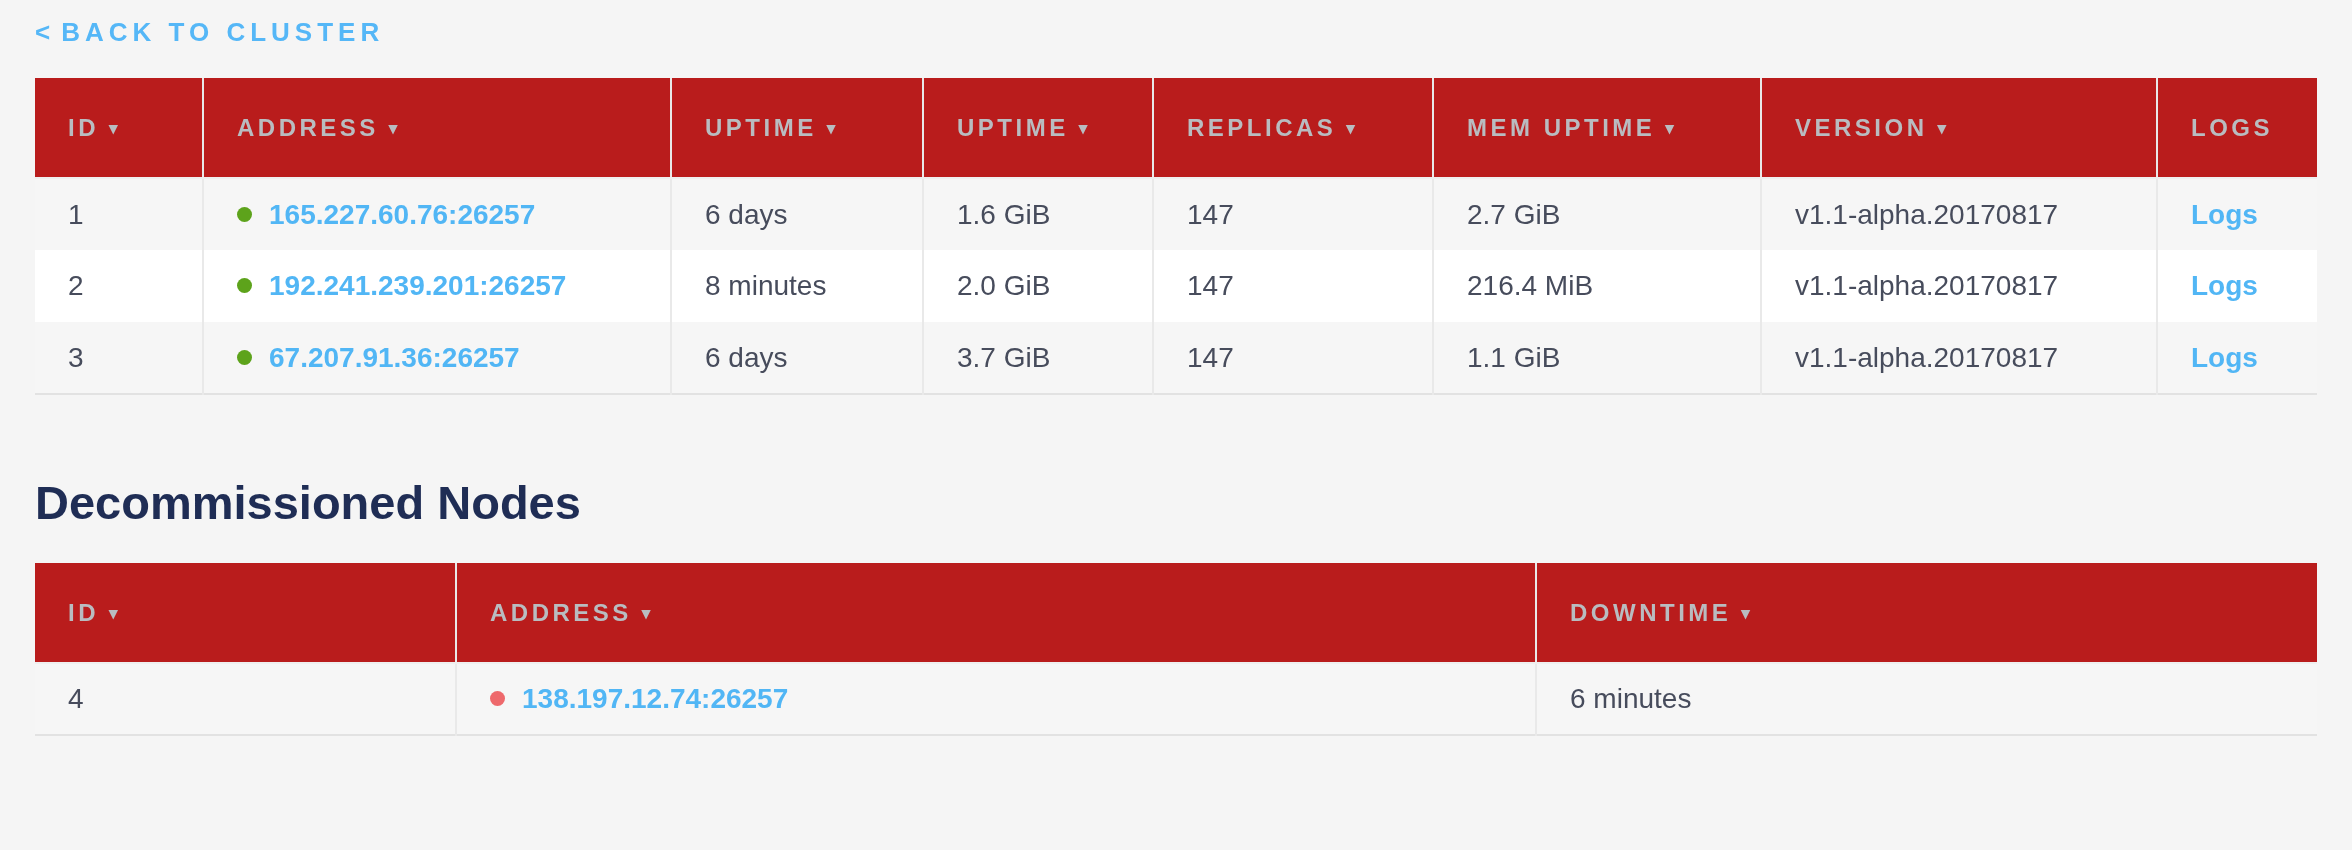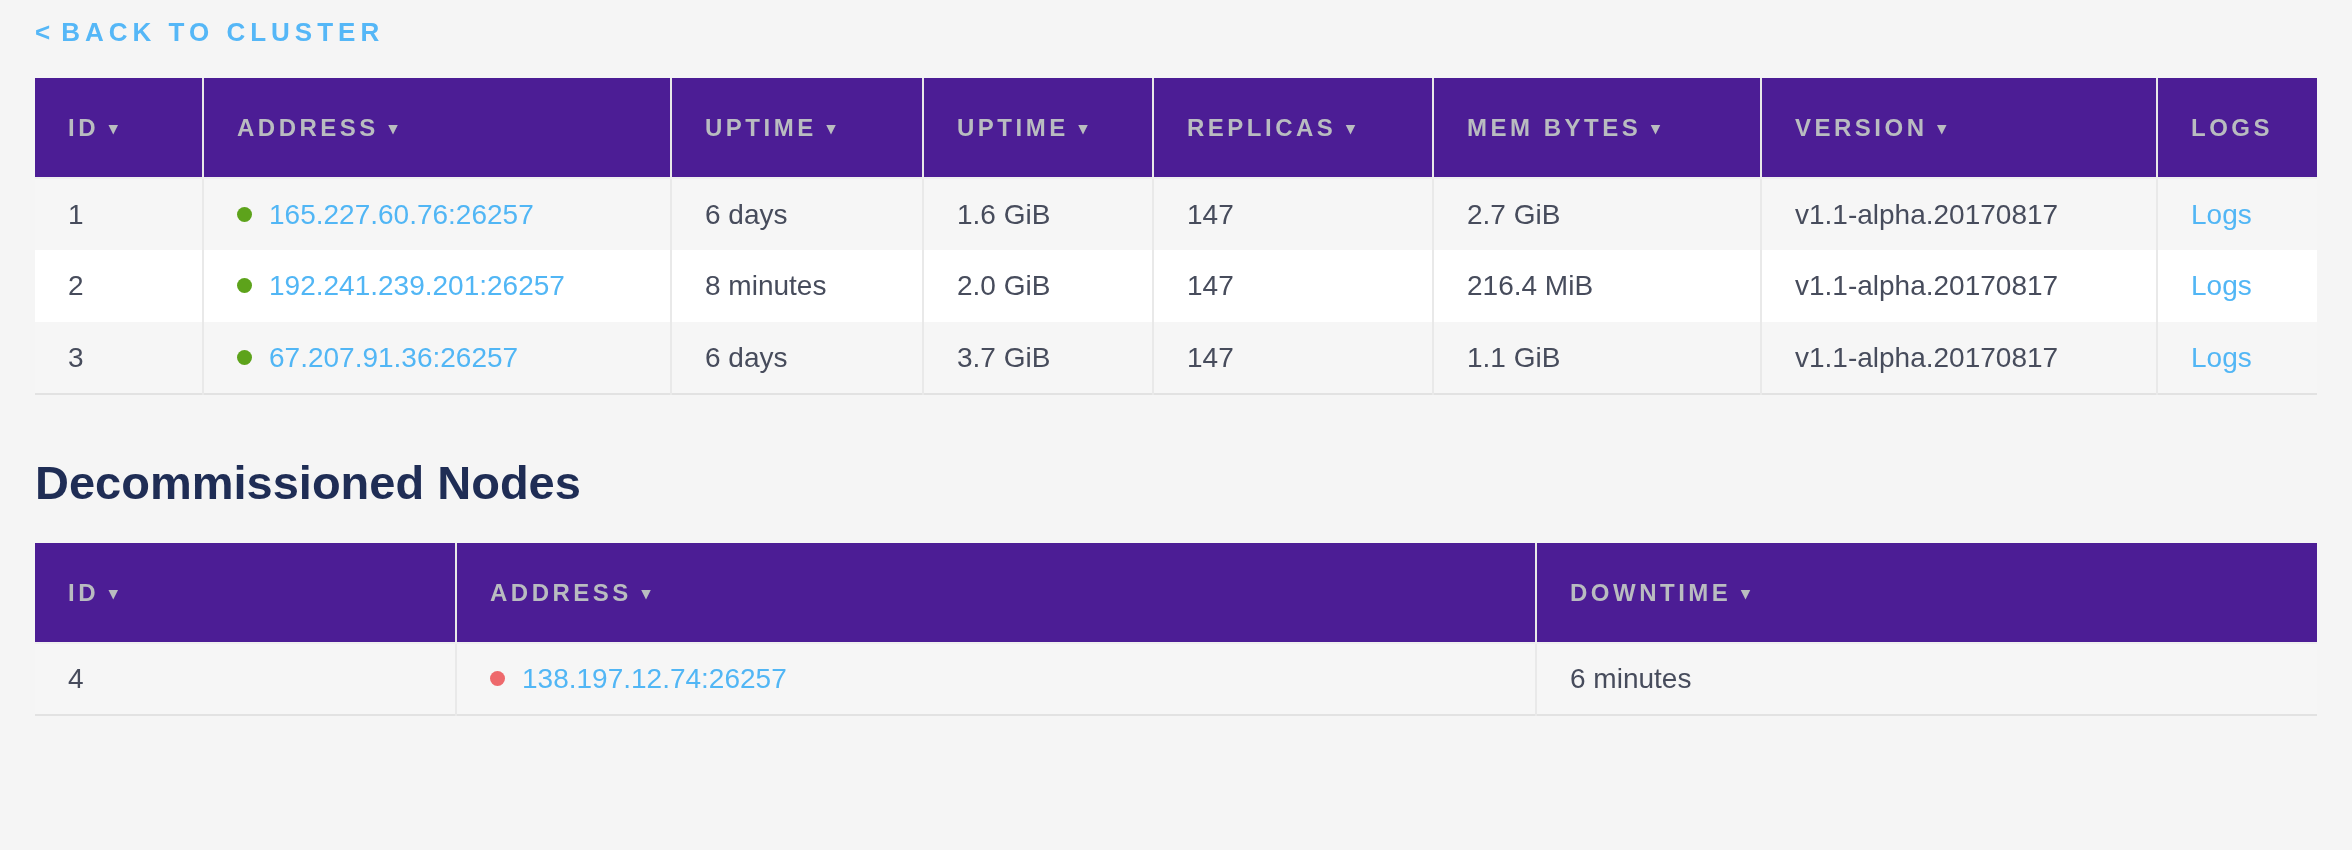--- a/index.html
+++ b/index.html
@@ -25,39 +25,39 @@
   .back-link .arrow { margin-right: 6px; }
 
   
   .section-title {
     margin-top: 54px;
     color: #1f2d55;
     font-size: 47px;
     font-weight: 800;
     line-height: 56px;
   }
-  .section-title.decomm { margin-top: 60px; }
+  .section-title.decomm { margin-top: 80px; }
 
   
   table {
     margin-top: 28px;
     width: 2282px;
     border-collapse: collapse;
     table-layout: fixed;
     border-bottom: 2px solid #e2e2e2;
   }
   table.decomm { margin-top: 32px; }
   th, td {
     text-align: left;
     padding-left: 33px;
     border-right: 2px solid #e9e9e9;
     vertical-align: middle;
   }
   th:last-child, td:last-child { border-right: none; margin-left: 17px; }
-  thead tr { background: #4c1d95; height: 100px; }
+  thead tr { background: #b91c1c; height: 100px; }
   thead th {
     color: #b9bcc0;
     font-size: 24px;
     font-weight: 700;
     letter-spacing: 3.5px;
     border-bottom: 2px solid #efefef;
     cursor: pointer;
   }
   .sort-arrow {
     font-size: 17px;
@@ -69,20 +69,21 @@
   tbody tr:nth-child(odd) { background: #f6f6f6; }
   tbody tr:nth-child(even) { background: #ffffff; }
   tbody td {
     color: #474c5c;
     font-size: 28px;
   }
   a.cell-link {
     color: #51b6f5;
     text-decoration: none;
     cursor: pointer;
+    font-weight: bold;
   }
   .dot {
     display: inline-block;
     width: 15px; height: 15px;
     border-radius: 50%;
     margin-right: 17px;
     vertical-align: 2px;
   }
   .dot.green { background: #5da31b; }
   .dot.red   { background: #ee696c; }
@@ -121,21 +122,21 @@
         <col class="c-version">
         <col class="c-logs">
     </colgroup>
     <thead>
       <tr>
         <th><span>ID</span><span class="sort-arrow">▾</span></th>
         <th><span>ADDRESS</span><span class="sort-arrow">▾</span></th>
         <th><span>UPTIME</span><span class="sort-arrow">▾</span></th>
         <th><span>UPTIME</span><span class="sort-arrow">▾</span></th>
         <th><span>REPLICAS</span><span class="sort-arrow">▾</span></th>
-        <th><span>MEM BYTES</span><span class="sort-arrow">▾</span></th>
+        <th><span>MEM UPTIME</span><span class="sort-arrow">▾</span></th>
         <th><span>VERSION</span><span class="sort-arrow">▾</span></th>
         <th><span>LOGS</span></th>
       </tr>
     </thead>
     <tbody>
       <tr>
         <td>1</td>
         <td><span class="dot green"></span><a class="cell-link">165.227.60.76:26257</a></td>
         <td>6 days</td>
         <td>1.6 GiB</td>

